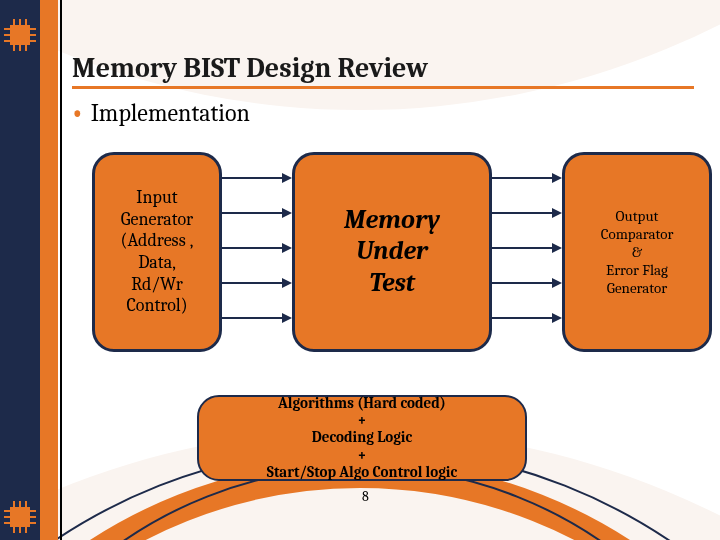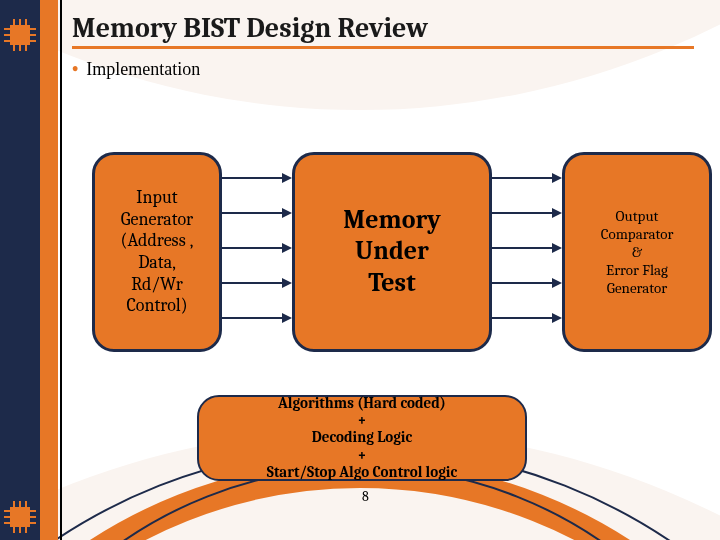--- a/index.html
+++ b/index.html
@@ -110,31 +110,31 @@
     left: 72px;
     top: 0;
     right: 0;
     height: 100%;
   }
   .title {
     font-weight: 700;
     font-size: 28px;
     color: #1a1a1a;
     padding-top: 12px;
+    margin-top: 40px;
   }
   .title-rule {
     height: 3px;
     width: 96%;
     background: #e77726;
     margin-top: 2px;
   }
   .bullet-row {
     margin-top: 10px;
-    font-size: 18px;
-    font-family: Liberation Serif, serif;
+    font-size: 24px;
   }
   .bullet-dot {
     color: #e77726;
     padding-right: 8px;
     font-weight: 700;
   }
 
   
   .block {
     position: absolute;
@@ -247,21 +247,21 @@
 
     <div class="block blk-left">
       <span style="white-space:pre-line;">Input
 Generator
 (Address ,
 Data,
 Rd/Wr
 Control)</span>
     </div>
     <div class="block blk-center">
-      <span style="white-space:pre-line;">Memory
+      <span style="white-space:pre-line;font-style:italic;">Memory
 Under
 Test</span>
     </div>
     <div class="block blk-right">
       <span style="white-space:pre-line;">Output
 Comparator
 &amp;
 Error Flag
 Generator</span>
     </div>

